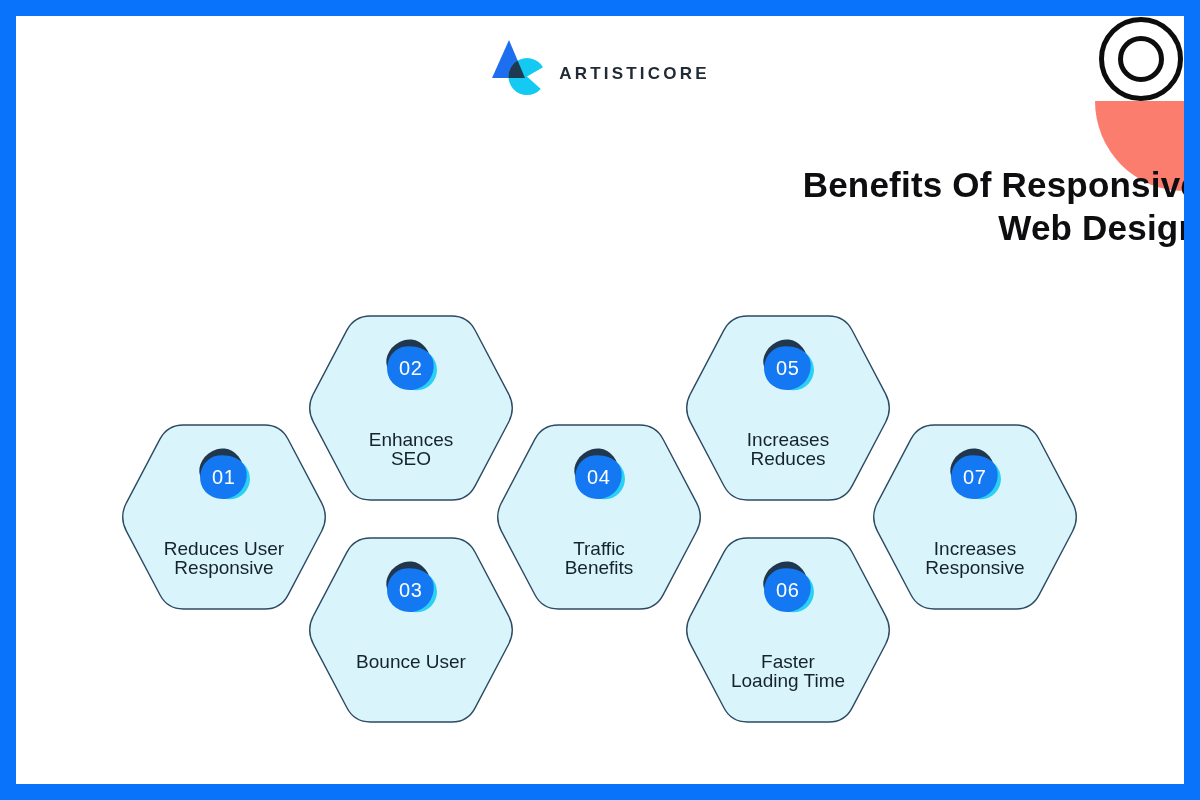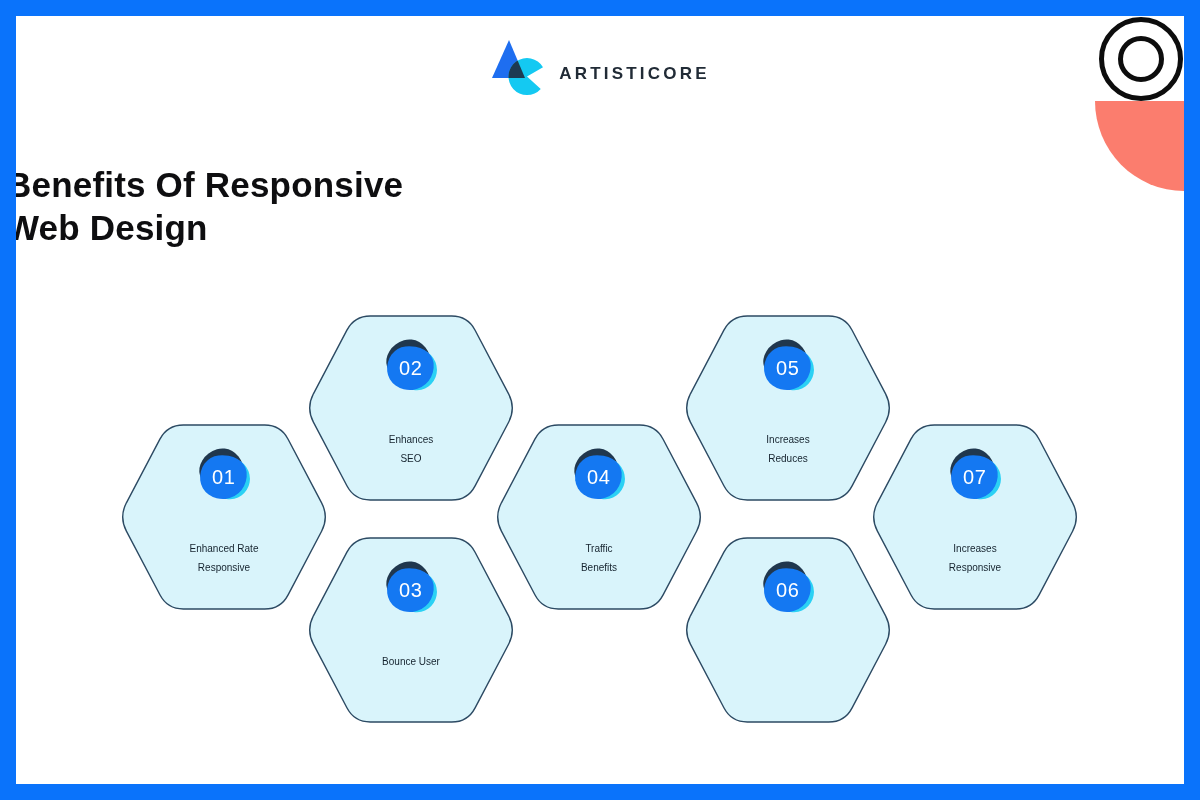--- a/index.html
+++ b/index.html
@@ -25,21 +25,21 @@
   .brand-icon{width:56px;height:58px;display:block;}
   .brand-name{font-size:17px;font-weight:700;letter-spacing:3.2px;color:var(--brand-ink);position:relative;top:7px;}
 
   
   .quarter{position:absolute;top:101px;right:16px;width:89px;height:90px;background:var(--coral);
            border-bottom-left-radius:100% 100%;}
   .circle-outer{position:absolute;top:17px;left:1099px;width:84px;height:84px;border:5px solid #0d0d0d;border-radius:50%;}
   .circle-inner{position:absolute;top:36px;left:1118px;width:46px;height:46px;border:5px solid #0d0d0d;border-radius:50%;}
 
   
-  .title{position:absolute;top:163px;left:6px;right:0;text-align:left;color:var(--ink);
+  .title{position:absolute;top:163px;left:6px;right:0;text-align:right;color:var(--ink);
          font-size:35px;font-weight:700;line-height:43px;letter-spacing:0.2px;}
 
   
   .card{position:absolute;width:210px;height:184px;}
   .card-1{left:119px;top:425px;}
   .card-2{left:306px;top:316px;}
   .card-3{left:306px;top:538px;}
   .card-4{left:494px;top:425px;}
   .card-5{left:683px;top:316px;}
   .card-6{left:683px;top:538px;}
@@ -52,21 +52,21 @@
   .blob-navy{left:2px;top:0;width:44px;height:40px;background:var(--badge-navy);
              border-radius:55% 45% 50% 50% / 50% 55% 45% 50%;transform:rotate(-18deg);}
   .blob-cyan{left:11px;top:9px;width:42px;height:41px;background:var(--badge-cyan);
              border-radius:50% 50% 48% 52% / 48% 52% 50% 50%;transform:rotate(10deg);}
   .blob-blue{left:3px;top:6px;width:47px;height:44px;background:var(--badge-blue);
              border-radius:44% 56% 50% 50% / 52% 44% 56% 48%;transform:rotate(-6deg);
              display:flex;align-items:center;justify-content:center;}
   .badge-num{color:#ffffff;font-size:20px;font-weight:400;letter-spacing:0.5px;transform:rotate(6deg);}
 
   .card-label{position:absolute;left:0;right:0;top:114px;text-align:center;color:var(--label-ink);
-              font-size:10px;line-height:19px;font-weight:400;}
+              font-size:19px;line-height:19px;font-weight:400;}
 
   .hidden-defs{position:absolute;width:0;height:0;overflow:hidden;}
 </style>
 </head>
 <body>
 
 <svg class="hidden-defs" aria-hidden="true">
   <defs>
     <path id="hex-shape" d="M 7.4 77.8 L 40.9 14.2 Q 48.3 0 64.3 0 L 145.7 0 Q 161.7 0 169.1 14.2 L 202.6 77.8 Q 210 92 202.6 106.2 L 169.1 169.8 Q 161.7 184 145.7 184 L 64.3 184 Q 48.3 184 40.9 169.8 L 7.4 106.2 Q 0 92 7.4 77.8 Z"></path>
     <clipPath id="logo-tri-clip">
@@ -101,21 +101,21 @@
         <use href="#hex-shape" class="hex-shape-use"></use>
       </svg>
     <div class="badge">
       <div class="blob blob-navy"></div>
       <div class="blob blob-cyan"></div>
       <div class="blob blob-blue">
         <span class="badge-num">01</span>
       </div>
     </div>
     <div class="card-label">
-      <div>Enhanced Rate</div>
+      <div>Reduces User</div>
       <div>Responsive</div>
     </div>
   </div>
 
   <div class="card card-2">
     <svg class="hex-svg" viewBox="-1 -1 212 186">
         <use href="#hex-shape" class="hex-shape-use"></use>
       </svg>
     <div class="badge">
       <div class="blob blob-navy"></div>
@@ -184,20 +184,24 @@
     <svg class="hex-svg" viewBox="-1 -1 212 186">
         <use href="#hex-shape" class="hex-shape-use"></use>
       </svg>
     <div class="badge">
       <div class="blob blob-navy"></div>
       <div class="blob blob-cyan"></div>
       <div class="blob blob-blue">
         <span class="badge-num">06</span>
       </div>
     </div>
+    <div class="card-label">
+      <div>Faster</div>
+      <div>Loading Time</div>
+    </div>
   </div>
 
   <div class="card card-7">
     <svg class="hex-svg" viewBox="-1 -1 212 186">
         <use href="#hex-shape" class="hex-shape-use"></use>
       </svg>
     <div class="badge">
       <div class="blob blob-navy"></div>
       <div class="blob blob-cyan"></div>
       <div class="blob blob-blue">

